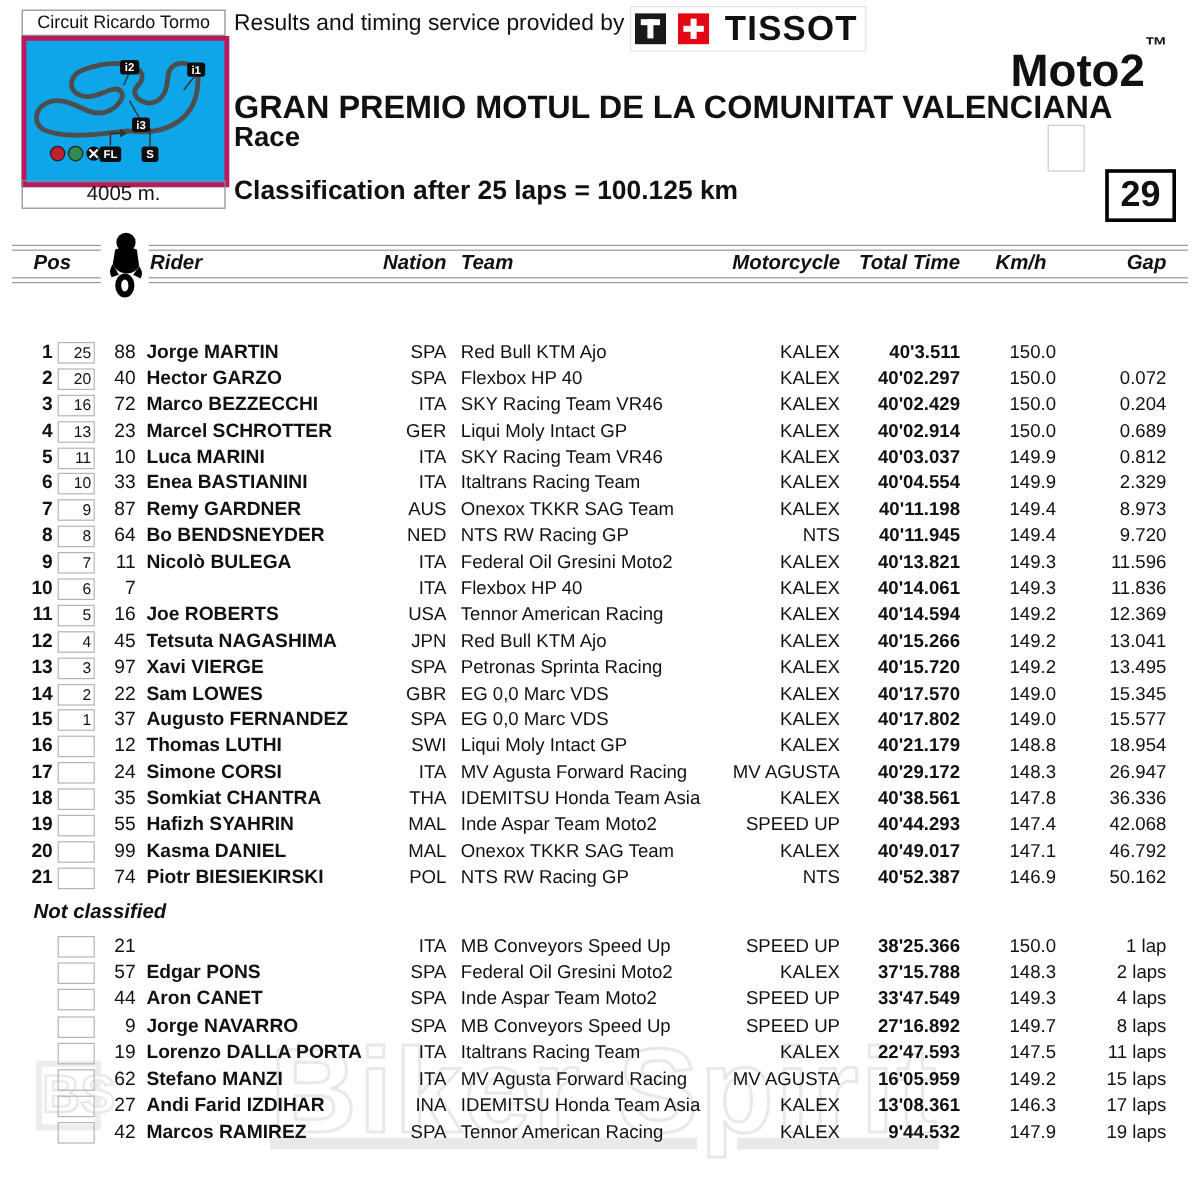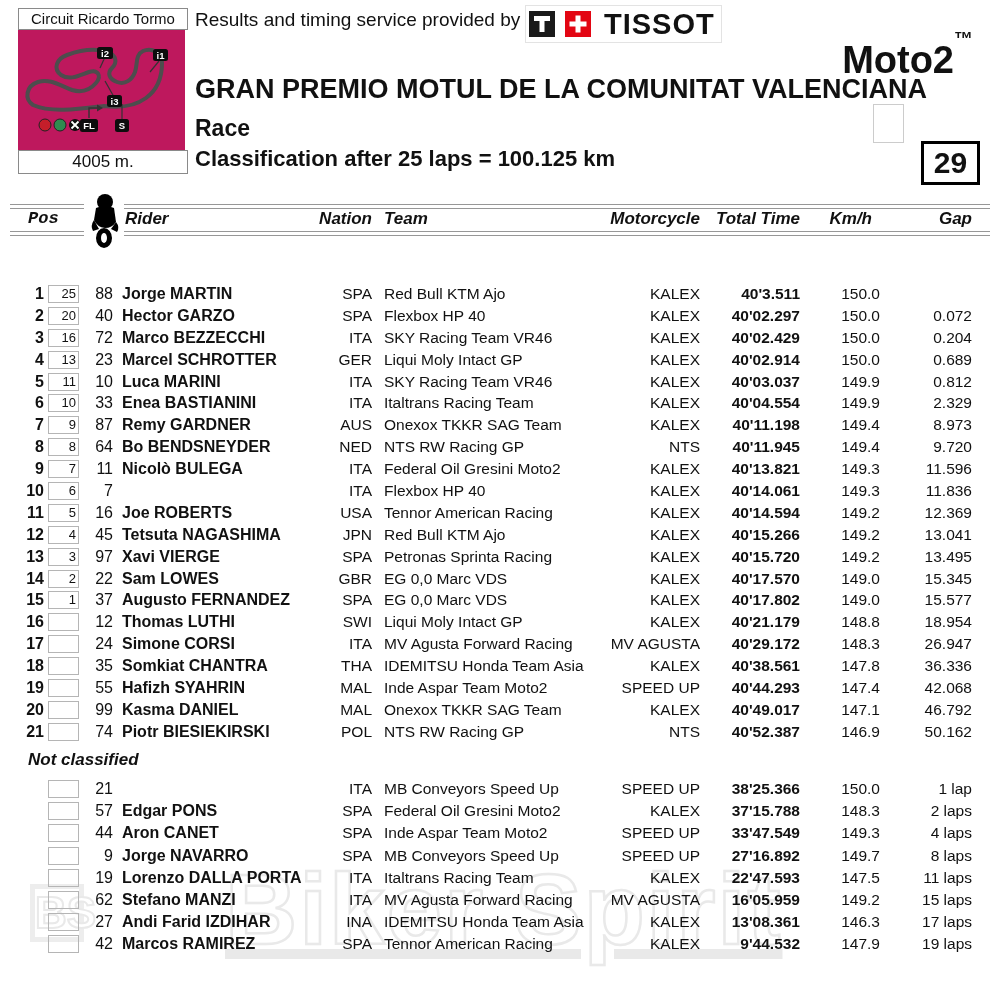--- a/index.html
+++ b/index.html
@@ -2,42 +2,42 @@
 <html><head>
 <meta charset="utf-8">
 <style>
   html,body{margin:0;padding:0;background:#fff;}
   body{width:1000px;height:991px;position:relative;overflow:hidden;
        font-family:"Liberation Sans", sans-serif;color:#111;}
   .abs{position:absolute;}
   
   .circuit-label{left:18px;top:8px;width:168px;height:20px;border:1px solid #8a8a8a;
     font-size:15px;line-height:20px;text-align:center;background:#fff;}
-  .map-box{left:18px;top:30px;width:165px;height:118px;border:1px solid #be185d;background:#be185d;}
+  .map-box{left:18px;top:30px;width:165px;height:118px;border:4px solid #be185d;background:#0ea5e9;}
   .length-box{left:18px;top:150px;width:168px;height:22px;border:1px solid #8a8a8a;
     font-size:17px;line-height:22px;text-align:center;}
   
   .provided{left:195px;top:9px;font-size:19px;white-space:nowrap;}
   .tissot{left:525px;top:5px;height:32px;display:flex;align-items:center;gap:10px;
     border:1px solid #e3e3e3;padding:2px 6px 2px 3px;background:#fff;}
   .tissot-word{font-size:29px;font-weight:bold;letter-spacing:1px;margin-left:3px;}
   .moto2{right:28px;top:28px;font-size:38px;font-weight:bold;white-space:nowrap;}
   .moto2 sup{font-size:19px;vertical-align:28px;letter-spacing:-1px;}
   .event-title{left:195px;top:74px;font-size:27px;font-weight:bold;white-space:nowrap;}
-  .session{left:195px;top:115px;font-size:23px;font-weight:bold;}
+  .session{left:195px;top:101px;font-size:23px;font-weight:bold;}
   .classif{left:195px;top:146px;font-size:22px;font-weight:bold;}
   .ghost-box{left:873px;top:104px;width:29px;height:37px;border:1px solid #ccc;}
   .page-box{left:921px;top:141px;width:53px;height:38px;border:3px solid #000;
     font-size:30px;font-weight:bold;text-align:center;line-height:38px;}
   
   .dline{left:10px;right:10px;height:3px;border-top:1px solid #979797;border-bottom:1px solid #979797;}
   .dline.t{top:204px;} .dline.b{top:231px;}
   .thead{left:0;top:207px;right:0;height:24px;font-style:italic;font-weight:bold;font-size:17px;}
   .thead span{position:absolute;line-height:24px;white-space:nowrap;}
-  .h-pos{left:28px;font-family:Liberation Mono, monospace;} .h-rider{left:125px;}
+  .h-pos{left:28px;} .h-rider{left:125px;}
   .h-nation{left:302px;width:70px;text-align:right;}
   .h-team{left:384px;}
   .h-bike{left:600px;width:100px;text-align:right;}
   .h-time{left:703px;width:97px;text-align:right;}
   .h-kmh{left:800px;width:72px;text-align:right;}
   .h-gap{left:900px;width:72px;text-align:right;}
   .rider-icon-box{left:84px;top:193px;width:40px;height:56px;background:#fff;z-index:2;}
   
   .rows{left:0;right:0;z-index:1;}
   #classified{top:283px;} #notclassified{top:778px;}

